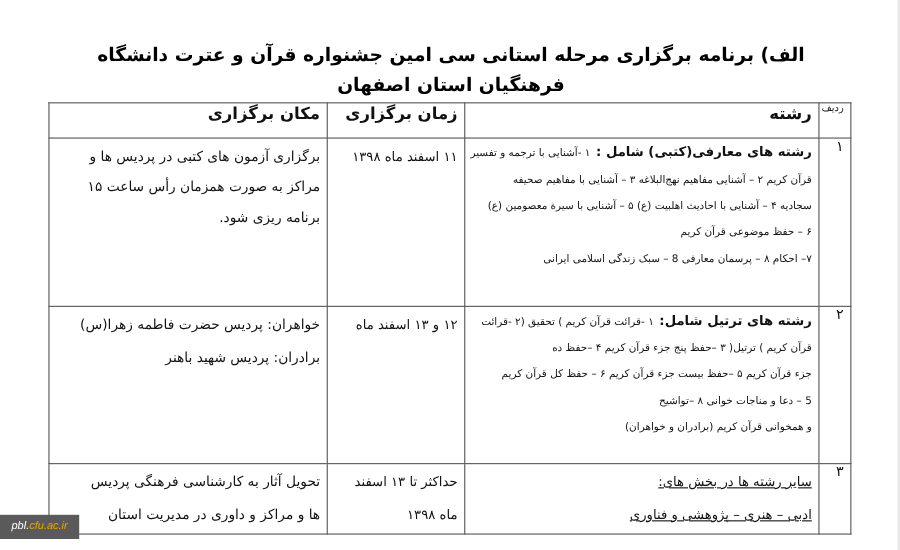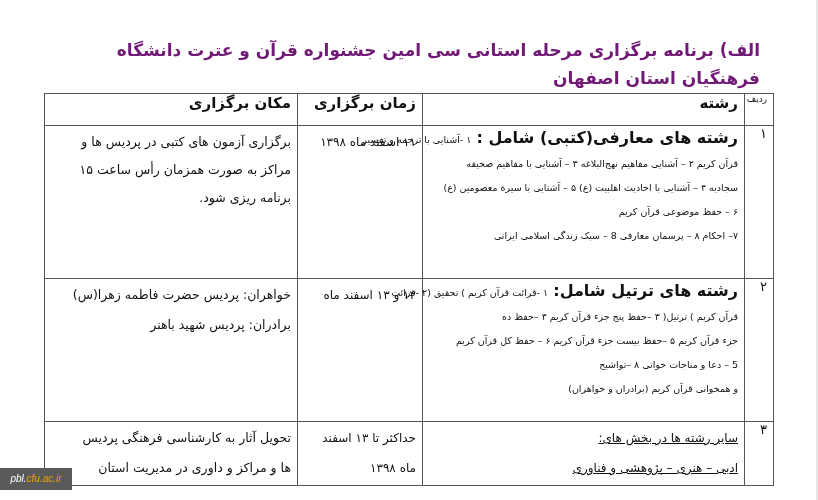--- a/index.html
+++ b/index.html
@@ -4,38 +4,38 @@
   <style>
     html, body { margin: 0; padding: 0; }
     body {
       width: 818px; height: 500px; background: #ffffff; position: relative; overflow: hidden;
       font-family: "DejaVu Sans", sans-serif; color: #111;
     }
     .right-edge {
       position: absolute; top: 0; right: 0; width: 2px; height: 500px; background: #e6e6e6;
     }
     .doc-title {
-      position: absolute; top: 36px; left: 60px; width: 700px; text-align: right;
-      direction: rtl; color: #701a75; font-weight: bold; font-size: 17px; line-height: 28px;
+      position: absolute; top: 36px; left: 60px; width: 700px; text-align: center;
+      direction: rtl; color: #000000; font-weight: bold; font-size: 17px; line-height: 28px;
       font-family: "DejaVu Sans", sans-serif;
     }
     table.schedule {
       position: absolute; top: 93px; left: 44px; width: 730px; border-collapse: collapse;
       direction: rtl; table-layout: fixed;
     }
     table.schedule th, table.schedule td {
       border: 1.5px solid #555; vertical-align: top; text-align: right; padding: 0 6px;
     }
     table.schedule thead tr { height: 32px; }
     th.col-row { width: 16px; font-weight: normal; font-size: 9px; padding: 4px 4px 0 4px; vertical-align: top; }
     th.col-field, th.col-time, th.col-place { font-size: 15px; font-weight: bold; vertical-align: middle; margin-top: 27px; }
     th.col-time { width: 112px; }
     th.col-place { width: 240px; }
     td.cell-num { font-size: 13px; padding-top: 8px; text-align: center; }
-    .field-head { font-weight: bold; font-size: 16px; line-height: 24px; display: inline; }
+    .field-head { font-weight: bold; font-size: 12px; line-height: 24px; display: inline; }
     .field-small { font-size: 9.5px; line-height: 24px; }
     .field-line { font-size: 9.5px; line-height: 24px; display: block; white-space: nowrap; }
     .time-text { font-size: 12px; line-height: 28px; padding-top: 2px; display: block; }
     .place-text { font-size: 12.5px; line-height: 28px; padding-top: 2px; display: block; }
     .field-row3 { font-size: 12px; line-height: 28px; display: block; padding-top: 2px; text-decoration: underline; }
     tr.row-1 { height: 153px; }
     tr.row-2 { height: 143px; }
     tr.row-3 { height: 64px; }
     .watermark {
       position: absolute; left: 0; top: 468px; width: 72px; height: 22px; background: #5a5a5a;

